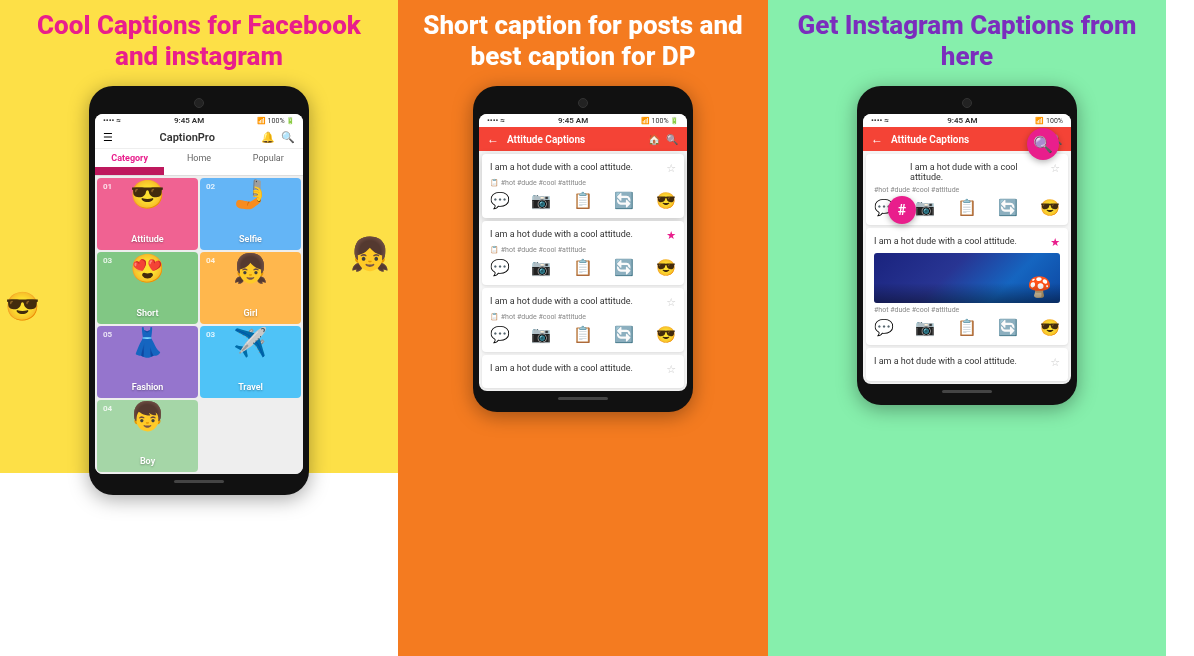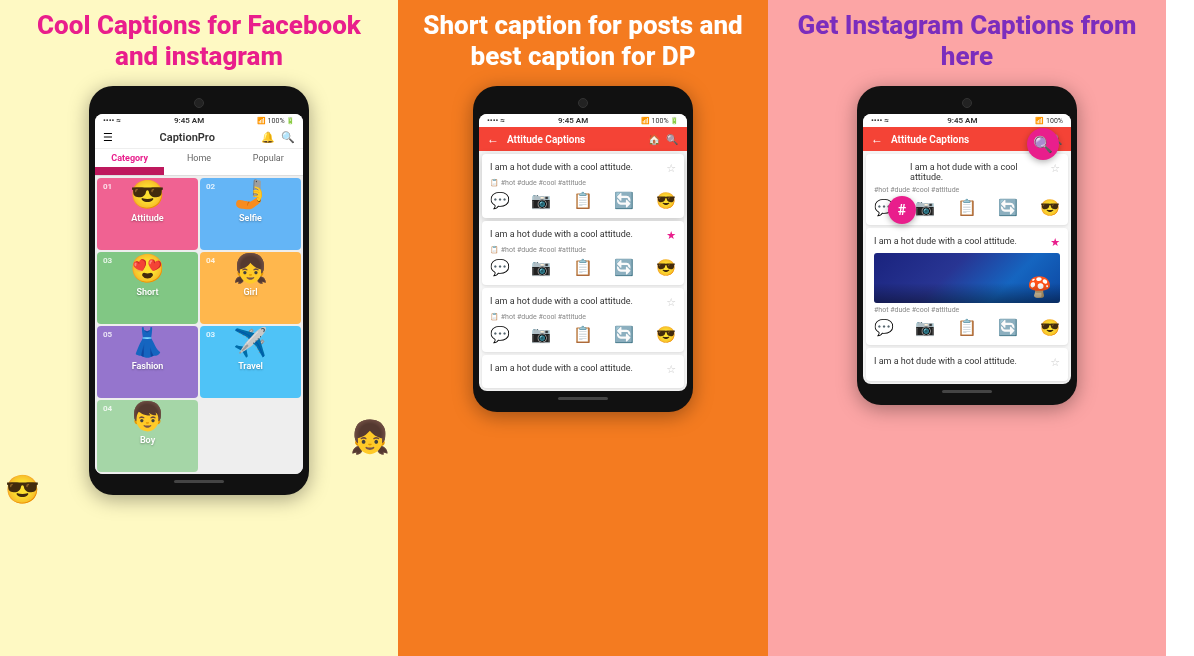--- a/index.html
+++ b/index.html
@@ -9,22 +9,22 @@
       display: flex;
       flex-direction: row;
       font-family: 'Roboto', Arial, sans-serif;
       overflow: hidden;
       background: #fff;
     }
 
     
     .panel-1 {
       width: 398px;
-      height: 656px;
-      background: #fef9c3;
+      height: 473px;
+      background: #fde047;
       display: flex;
       flex-direction: column;
       align-items: center;
       position: relative;
       padding: 10px 10px 0 10px;
     }
 
     .panel-1 .headline {
       font-size: 26px;
       font-weight: 800;
@@ -53,21 +53,21 @@
       color: #ffffff;
       text-align: center;
       line-height: 1.2;
       margin-bottom: 14px;
     }
 
     
     .panel-3 {
       width: 398px;
       height: 656px;
-      background: #fca5a5;
+      background: #86efac;
       display: flex;
       flex-direction: column;
       align-items: center;
       position: relative;
       padding: 10px 10px 0 10px;
     }
 
     .panel-3 .headline {
       font-size: 26px;
       font-weight: 800;
@@ -157,21 +157,21 @@
       grid-template-columns: 1fr 1fr;
       gap: 2px;
       padding: 2px;
       background: #eee;
     }
     .cat-item {
       height: 72px;
       display: flex;
       flex-direction: column;
       align-items: center;
-      justify-content: flex-start;
+      justify-content: space-between;
       padding-bottom: 6px;
       border-radius: 4px;
       position: relative;
       overflow: hidden;
     }
     .cat-item .cat-num {
       position: absolute;
       top: 4px;
       left: 6px;
       font-size: 8px;

